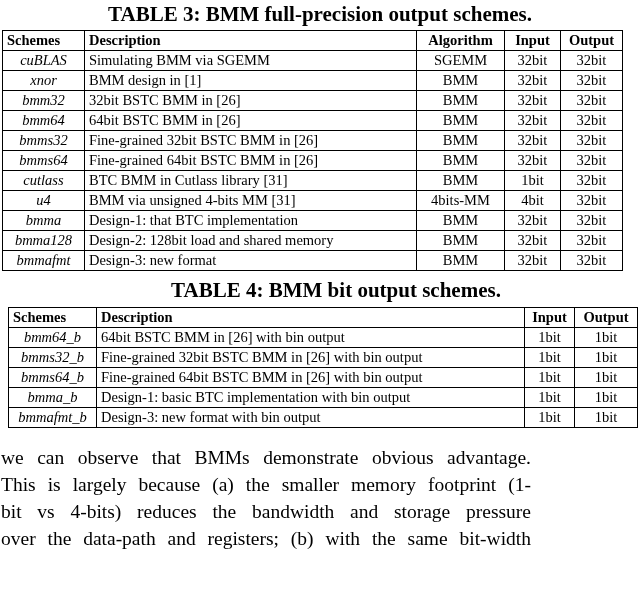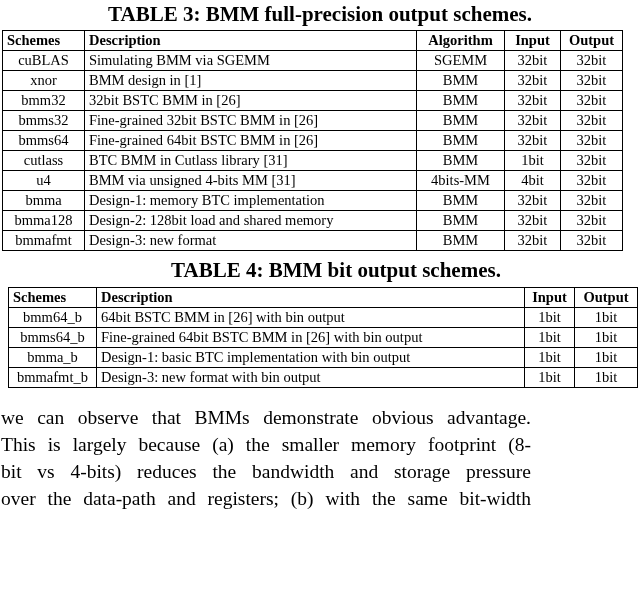--- a/index.html
+++ b/index.html
@@ -23,21 +23,21 @@
   #table4 { margin-left:8px; width:629px; }
   th, td {
     border:1px solid #000;
     height:20px; line-height:19px;
     padding:0 4px;
     overflow:hidden; white-space:nowrap;
     font-weight:normal; text-align:left;
   }
   th { font-weight:bold;font-family:Liberation Serif, serif; }
   .c { text-align:center; }
-  td.scheme { text-align:center; }
+  td.scheme { font-style:italic; text-align:center; }
   .para {
     width:532px; margin-top:16px; padding:0 1px;
     font-size:19.5px; line-height:27px;
   }
   .para .line {
     text-align:justify;
     text-align-last:justify;
     white-space:normal;
   }
 </style>
@@ -79,20 +79,27 @@
         <td class="c">32bit</td>
       </tr>
       <tr>
         <td class="scheme">bmm32</td>
         <td>32bit BSTC BMM in [26]</td>
         <td class="c">BMM</td>
         <td class="c">32bit</td>
         <td class="c">32bit</td>
       </tr>
       <tr>
+        <td class="scheme">bmm64</td>
+        <td>64bit BSTC BMM in [26]</td>
+        <td class="c">BMM</td>
+        <td class="c">32bit</td>
+        <td class="c">32bit</td>
+      </tr>
+      <tr>
         <td class="scheme">bmms32</td>
         <td>Fine-grained 32bit BSTC BMM in [26]</td>
         <td class="c">BMM</td>
         <td class="c">32bit</td>
         <td class="c">32bit</td>
       </tr>
       <tr>
         <td class="scheme">bmms64</td>
         <td>Fine-grained 64bit BSTC BMM in [26]</td>
         <td class="c">BMM</td>
@@ -108,21 +115,21 @@
       </tr>
       <tr>
         <td class="scheme">u4</td>
         <td>BMM via unsigned 4-bits MM [31]</td>
         <td class="c">4bits-MM</td>
         <td class="c">4bit</td>
         <td class="c">32bit</td>
       </tr>
       <tr>
         <td class="scheme">bmma</td>
-        <td>Design-1: memory BTC implementation</td>
+        <td>Design-1: that BTC implementation</td>
         <td class="c">BMM</td>
         <td class="c">32bit</td>
         <td class="c">32bit</td>
       </tr>
       <tr>
         <td class="scheme">bmma128</td>
         <td>Design-2: 128bit load and shared memory</td>
         <td class="c">BMM</td>
         <td class="c">32bit</td>
         <td class="c">32bit</td>
@@ -155,20 +162,26 @@
       </tr>
     </thead>
   <tbody>
       <tr>
         <td class="scheme">bmm64_b</td>
         <td>64bit BSTC BMM in [26] with bin output</td>
         <td class="c">1bit</td>
         <td class="c">1bit</td>
       </tr>
       <tr>
+        <td class="scheme">bmms32_b</td>
+        <td>Fine-grained 32bit BSTC BMM in [26] with bin output</td>
+        <td class="c">1bit</td>
+        <td class="c">1bit</td>
+      </tr>
+      <tr>
         <td class="scheme">bmms64_b</td>
         <td>Fine-grained 64bit BSTC BMM in [26] with bin output</td>
         <td class="c">1bit</td>
         <td class="c">1bit</td>
       </tr>
       <tr>
         <td class="scheme">bmma_b</td>
         <td>Design-1: basic BTC implementation with bin output</td>
         <td class="c">1bit</td>
         <td class="c">1bit</td>
@@ -177,16 +190,16 @@
         <td class="scheme">bmmafmt_b</td>
         <td>Design-3: new format with bin output</td>
         <td class="c">1bit</td>
         <td class="c">1bit</td>
       </tr>
     </tbody>
 </table>
 
 <div class="para">
   <div class="line">we can observe that BMMs demonstrate obvious advantage.</div>
-  <div class="line">This is largely because (a) the smaller memory footprint (8-</div>
+  <div class="line">This is largely because (a) the smaller memory footprint (1-</div>
   <div class="line">bit vs 4-bits) reduces the bandwidth and storage pressure</div>
   <div class="line">over the data-path and registers; (b) with the same bit-width</div>
 </div>
 
 </body></html>

